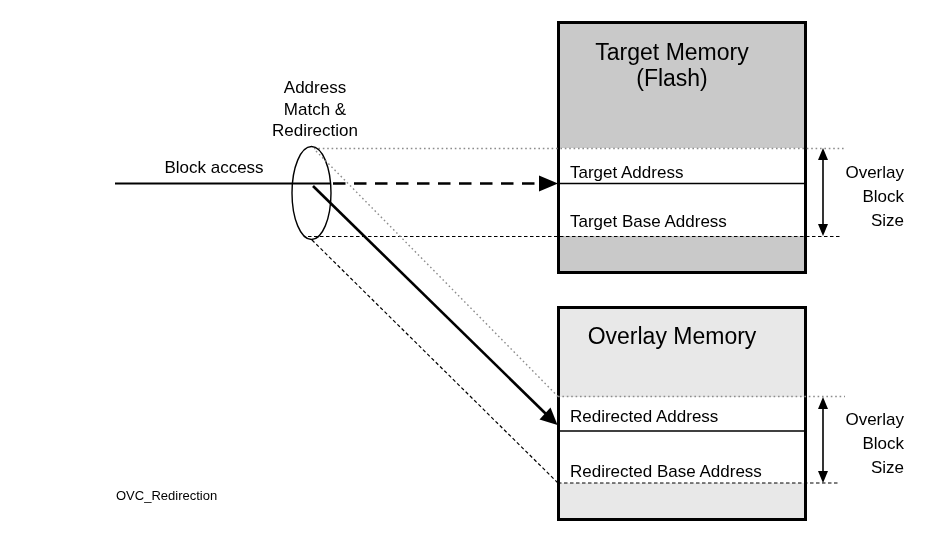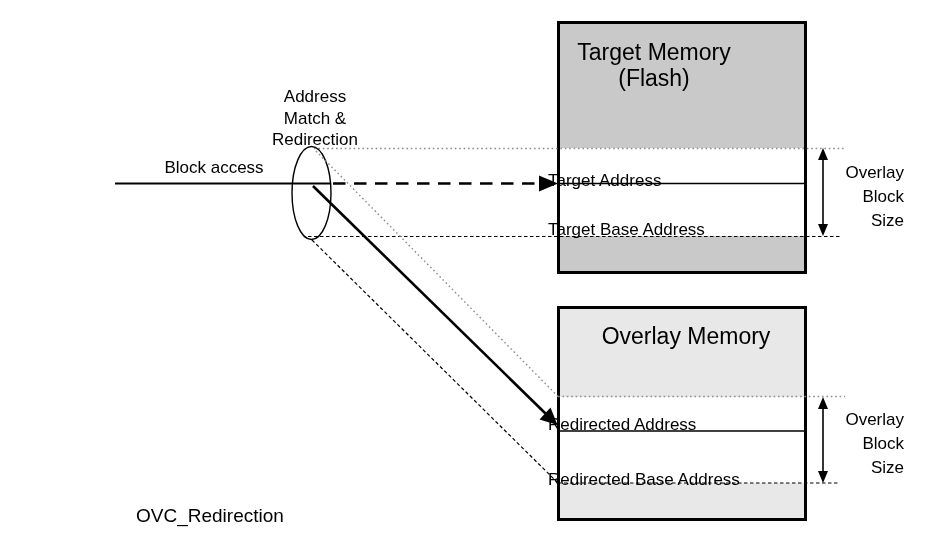--- a/index.html
+++ b/index.html
@@ -26,54 +26,53 @@
     box-sizing:border-box;
     border:3px solid var(--line);
     width:250px;
   }
   .box-target{left:557px;top:21px;height:253px;background:var(--target-fill);}
   .box-overlay{left:557px;top:306px;height:215px;background:var(--overlay-fill);}
   .band{position:absolute;left:560px;width:244px;background:#fff;}
   .band-target{top:148px;height:88px;}
   .band-overlay{top:397px;height:86px;}
   .box-title{
-    position:absolute;left:529px;width:250px;
+    position:absolute;left:547px;width:250px;
     text-align:center;
     font-size:23px;line-height:26px;
   }
   .title-target{top:39px;}
-  .title-overlay{top:323px;margin-left:32px;}
+  .title-overlay{top:323px;}
   .rowlabel{
-    position:absolute;left:548px;
+    position:absolute;left:570px;
     font-size:17px;line-height:17px;
     white-space:nowrap;
-    margin-top:8px;
   }
   .lbl-target-address{top:164px;}
   .lbl-target-base{top:213px;}
   .lbl-redirected-address{top:408px;}
   .lbl-redirected-base{top:463px;}
   .measure-label{
     position:absolute;left:838px;width:66px;
     text-align:right;
     font-size:17px;line-height:24px;
   }
   .measure-top{top:161px;}
   .measure-bottom{top:408px;}
   .data-access-label{
     position:absolute;left:141px;top:159px;width:146px;
     text-align:center;font-size:17px;line-height:18px;
   }
   .match-label{
     position:absolute;left:240px;top:77px;width:150px;
-    text-align:center;font-size:17px;line-height:21.5px;margin-top:9px;
+    text-align:center;font-size:17px;line-height:21.5px;
   }
   .caption{
-    position:absolute;left:116px;top:508px;
-    font-size:19px;line-height:15px;margin-left:20px;
+    position:absolute;left:116px;top:488px;
+    font-size:13px;line-height:15px;
   }
   svg.overlay{
     position:absolute;left:0;top:0;
     pointer-events:none;
   }
   .ln{stroke:var(--line,#000);}
   .dotgray{stroke:var(--dotted,#8c8c8c);}
   .fil{fill:var(--line,#000);}
 </style>
 </head>

